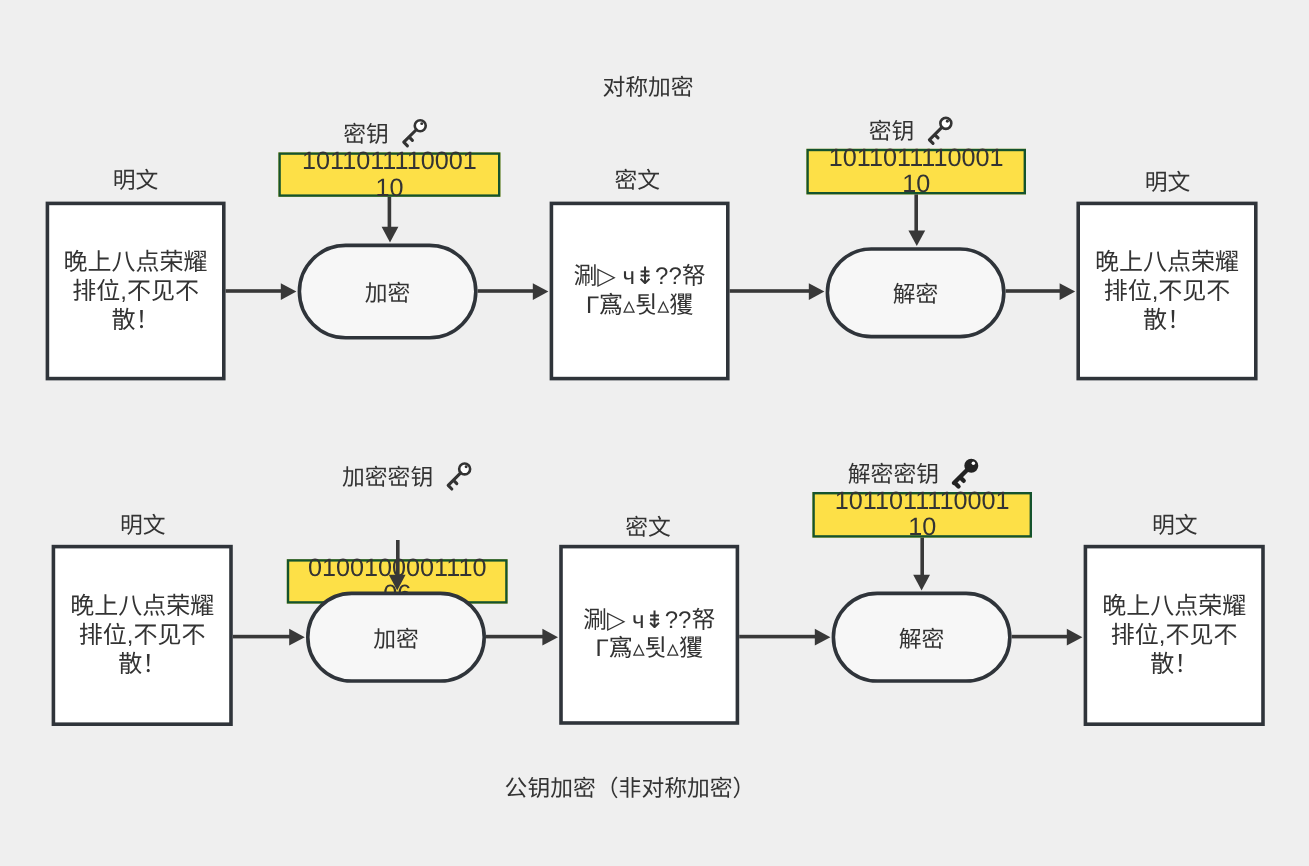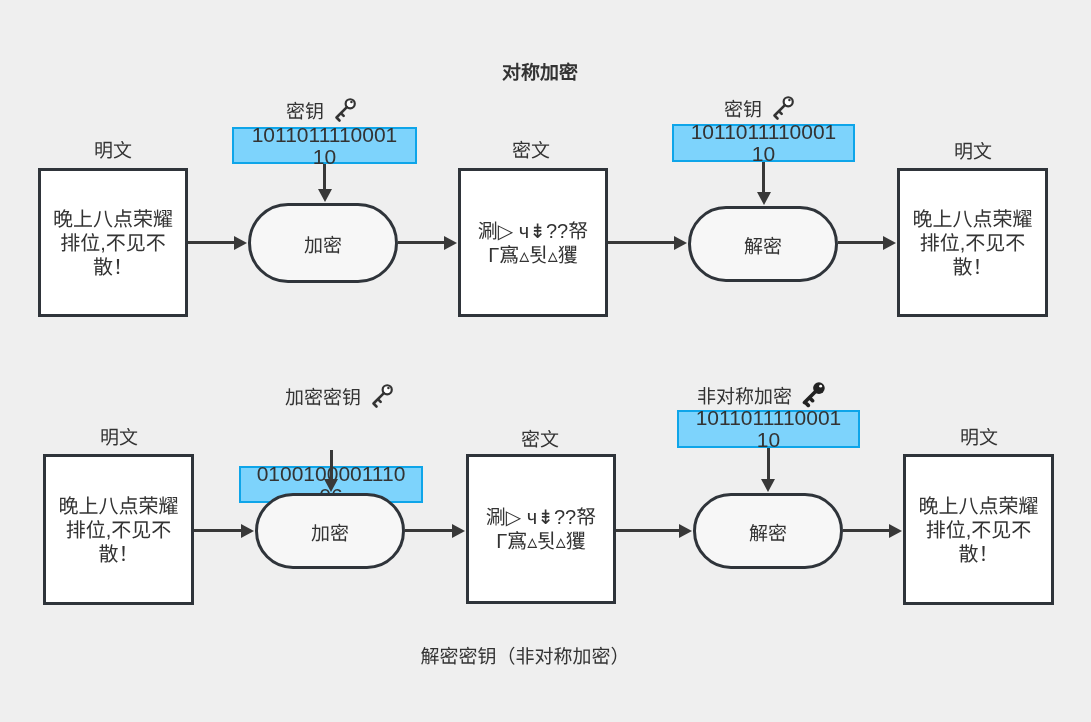--- a/index.html
+++ b/index.html
@@ -11,43 +11,43 @@
 
   .box{position:absolute;background:#fff;border:3px solid #2f343a;box-sizing:border-box;
        display:flex;align-items:center;justify-content:center;text-align:center;}
   .box .lines{font-size:20px;line-height:24px;}
   .box .lines span{display:block;white-space:nowrap;}
 
   .stadium{position:absolute;background:#f7f7f7;border:3px solid #2f343a;border-radius:40px;
            box-sizing:border-box;display:flex;align-items:center;justify-content:center;
            font-size:19px;}
 
-  .keybox{position:absolute;background:#7dd3fc;border:2px solid #0ea5e9;box-sizing:border-box;
+  .keybox{position:absolute;background:#fde047;border:2px solid #14532d;box-sizing:border-box;
           display:flex;flex-direction:column;align-items:center;justify-content:center;
           font-size:21px;line-height:22px;text-align:right;overflow:visible;}
   .keybox span{display:block;white-space:nowrap;}
 
   .keylabel{position:absolute;transform:translateX(-50%);display:flex;align-items:center;
             gap:7px;font-size:19px;white-space:nowrap;}
   .keylabel svg{display:block;}
 
   .harrow{position:absolute;height:3px;background:#383838;}
   .harrow::after{content:"";position:absolute;right:-12px;top:-5.5px;width:0;height:0;
     border-left:13px solid #383838;border-top:7px solid transparent;border-bottom:7px solid transparent;}
   .varrow{position:absolute;width:3px;background:#383838;}
   .varrow::after{content:"";position:absolute;bottom:-12px;left:-5.5px;width:0;height:0;
     border-top:13px solid #383838;border-left:7px solid transparent;border-right:7px solid transparent;}
 </style>
 </head>
 <body>
 
 <div class="canvas">
 
-  <div class="dlabel" style="left:540px;top:57px;font-weight:bold;">对称加密</div>
-  <div class="dlabel" style="left:525px;top:641px;">解密密钥（非对称加密）</div>
+  <div class="dlabel" style="left:540px;top:57px;">对称加密</div>
+  <div class="dlabel" style="left:525px;top:641px;">公钥加密（非对称加密）</div>
 
   <div class="dlabel" style="left:113px;top:135px;">明文</div>
   <div class="box" style="left:38px;top:168px;width:150px;height:149px;">
     <div class="lines">
       <span>晚上八点荣耀</span>
       <span>排位,不见不</span>
       <span>散！</span>
     </div>
   </div>
 
@@ -145,21 +145,21 @@
   <div class="box" style="left:466px;top:454px;width:150px;height:150px;">
     <div class="lines">
       <span>涮▷ ч⇟??帑</span>
       <span>Γ寪▵툇▵玃</span>
     </div>
   </div>
 
   <div class="harrow" style="left:616px;top:529px;width:64px;"></div>
 
   <div class="keylabel" style="left:762px;top:380px;">
-    <span>非对称加密</span>
+    <span>解密密钥</span>
     <svg width="28" height="28" viewBox="0 0 26 26">
       <circle cx="18.5" cy="7.5" r="5.4" fill="#222"></circle>
       <circle cx="20.1" cy="5.7" r="1.35" fill="#fff"></circle>
       <path d="M15.6 10.4 L5.1 20.9 M5.5 20.5 L8.6 23.6 M9.7 16.3 L12.6 19.2" stroke="#222" stroke-width="3.4" fill="none" stroke-linecap="round"></path>
     </svg>
   </div>
   <div class="keybox" style="left:677px;top:410px;width:183px;height:38px;">
     <span>1011011110001</span>
     <span>10</span>
   </div>

